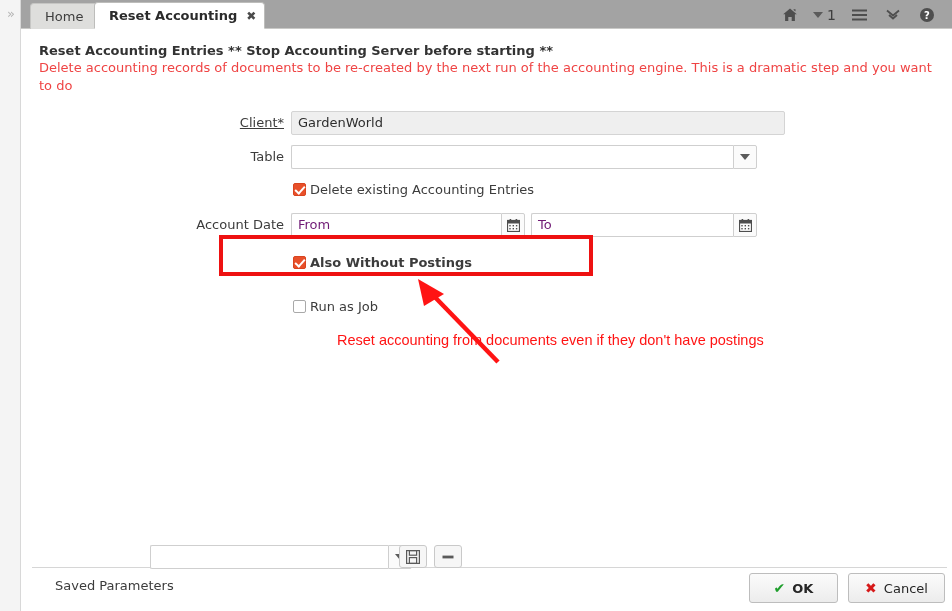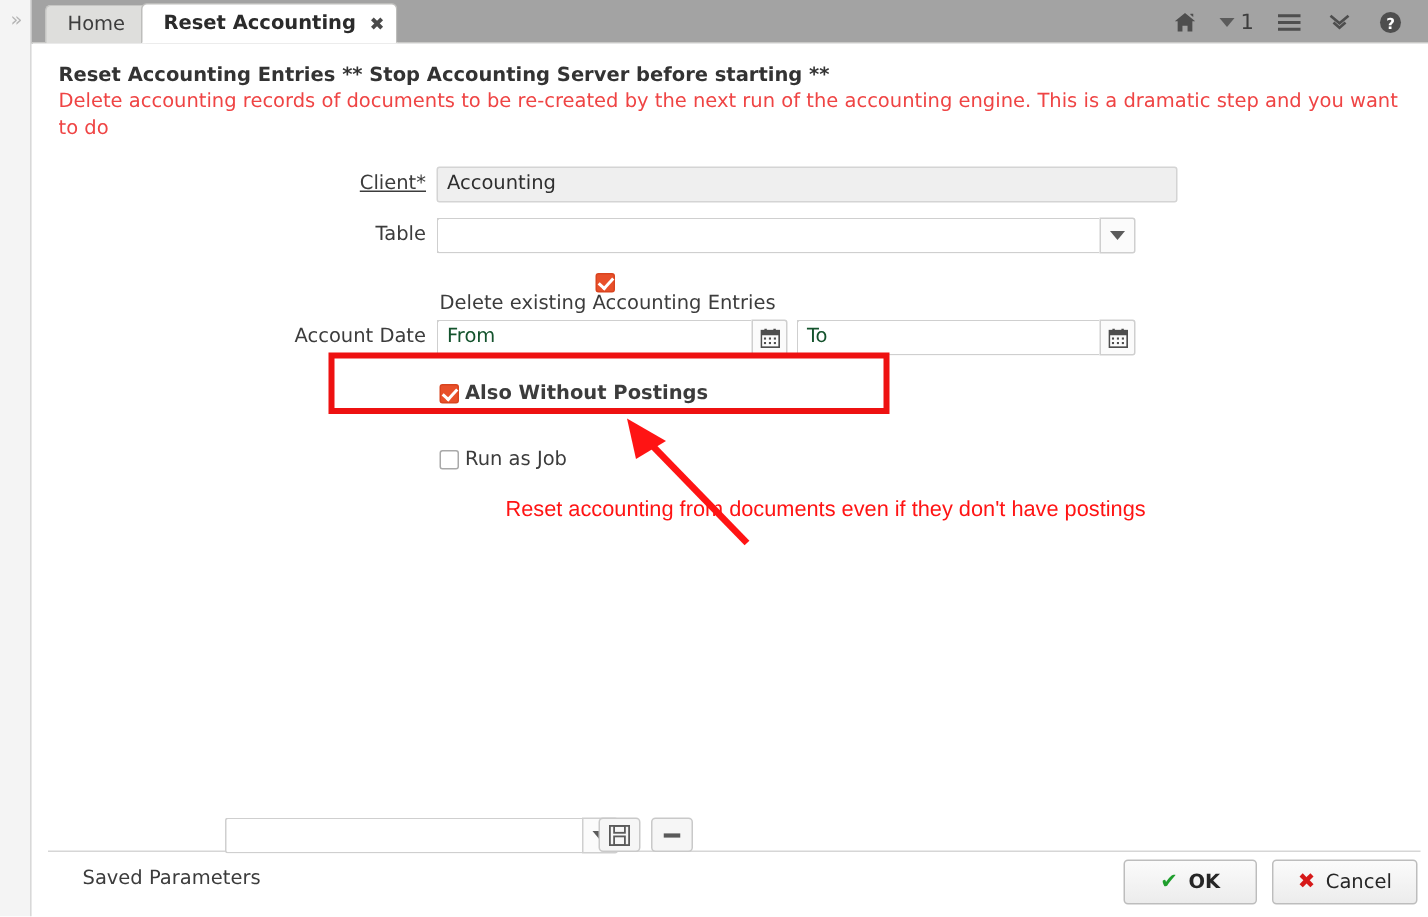--- a/index.html
+++ b/index.html
@@ -204,21 +204,21 @@
     box-sizing: border-box;
   }
   .date-input {
     flex: 1 1 auto;
     background: #ffffff;
     border: 1px solid #cfcfcf;
     border-right: none;
     border-radius: 2px 0 0 2px;
     box-sizing: border-box;
     font-size: 13px;
-    color: #14532d;
+    color: #701a75;
     line-height: 22px;
     padding: 0 6px;
     overflow: hidden;
     white-space: nowrap;
   }
   .date-btn {
     width: 24px;
     background: #fbfbfb;
     border: 1px solid #cfcfcf;
     border-radius: 0 2px 2px 0;
@@ -370,35 +370,35 @@
 
     <div class="header-block">
       <div class="header-title">Reset Accounting Entries ** Stop Accounting Server before starting **</div>
       <div class="header-desc">Delete accounting records of documents to be re-created by the next run of the accounting engine. This is a dramatic step and you want to do</div>
     </div>
 
     <div class="form">
 
       <div class="row">
         <div class="lbl link" style="width:230px; left:-3px;">Client*</div>
-        <div class="field-ro" style="left:234px; width:494px;">Accounting</div>
+        <div class="field-ro" style="left:234px; width:494px;">GardenWorld</div>
       </div>
 
       <div class="row">
         <div class="lbl" style="width:230px; left:-3px;">Table</div>
         <div class="combo" style="left:234px; width:466px;">
           <div class="combo-input" title=""></div>
           <div class="combo-arrow">
             <span class="arrow-dn"></span>
           </div>
         </div>
       </div>
 
       <div class="row">
-        <div class="cbrow" style="left:236px; top:3px;flex-direction:column;">
+        <div class="cbrow" style="left:236px; top:3px;">
           <span class="cbox on"></span>
           <span>Delete existing Accounting Entries</span>
         </div>
       </div>
 
       <div class="row">
         <div class="lbl" style="width:230px; left:-3px;">Account Date</div>
         <div class="date-group" style="left:234px; width:234px;">
           <div class="date-input">From</div>
           <div class="date-btn">

